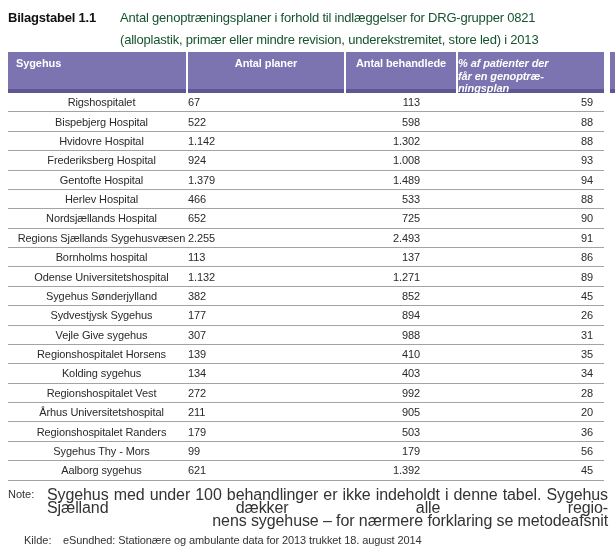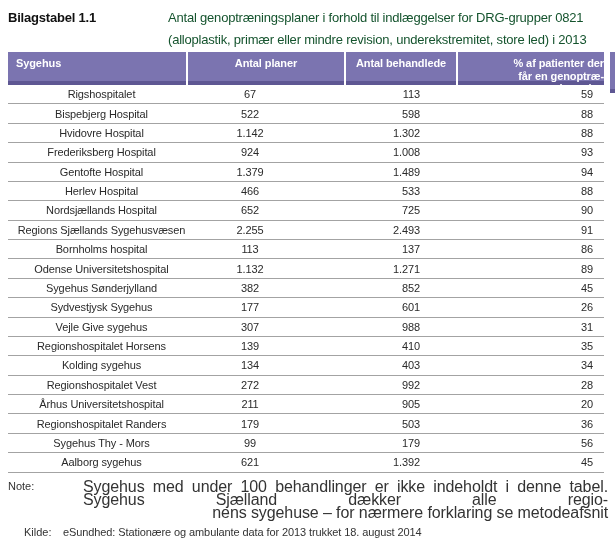--- a/index.html
+++ b/index.html
@@ -10,21 +10,20 @@
     background: #ffffff;
     font-family: "Liberation Sans", "DejaVu Sans", sans-serif;
     color: #222;
     overflow: hidden;
   }
   
   .title-block {
     display: flex;
     padding: 7px 0 0 8px;
     height: 45px;
-    gap: 48px;
   }
   .title-label {
     width: 112px;
     flex: 0 0 112px;
     font-size: 13px;
     font-weight: bold;
     color: #111;
     line-height: 22px;
     letter-spacing: -0.2px;
   }
@@ -36,37 +35,37 @@
   }
   
   .table {
     margin-left: 8px;
     width: 596px;
   }
   .thead {
     display: flex;
     column-gap: 2px;
     background: #ffffff;
-    height: 33px;
+    height: 41px;
   }
   .th {
     background: #7b74b0;
     border-bottom: 4px solid #5e5793;
     box-sizing: border-box;
     color: #ffffff;
     font-size: 11px;
     font-weight: bold;
     line-height: 12.5px;
     padding-top: 5px;
     letter-spacing: -0.1px;
   }
   .th.col-name   { width: 178px; flex: 0 0 178px; padding-left: 8px; text-align: left; }
   .th.col-planer { width: 156px; flex: 0 0 156px; text-align: center; }
   .th.col-beh    { width: 110px; flex: 0 0 110px; text-align: center; }
-  .th.col-pct    { width: 146px; flex: 0 0 146px; text-align: right; white-space: pre-line; }
+  .th.col-pct    { width: 146px; flex: 0 0 146px; text-align: left; white-space: pre-line; font-style: italic; }
   .header-sliver {
     position: absolute;
     left: 610px;
     top: 52px;
     width: 5px;
     height: 41px;
     background: #7b74b0;
     border-bottom: 4px solid #5e5793;
     box-sizing: border-box;
   }
@@ -80,29 +79,28 @@
     border-bottom: 1px solid #a3a3a3;
     background: #ffffff;
   }
   .td {
     font-size: 11px;
     color: #2a2a2a;
     letter-spacing: -0.1px;
     box-sizing: border-box;
   }
   .td.col-name   { width: 178px; flex: 0 0 178px; padding-left: 9px; text-align: center; }
-  .td.col-planer { width: 156px; flex: 0 0 156px; padding-right: 32px; text-align: center; }
+  .td.col-planer { width: 156px; flex: 0 0 156px; padding-right: 32px; text-align: left; }
   .td.col-beh    { width: 110px; flex: 0 0 110px; padding-right: 36px; text-align: right; }
   .td.col-pct    { width: 146px; flex: 0 0 146px; padding-right: 11px; text-align: right; }
   
   .note-block {
     display: flex;
     margin: 7px 0 0 8px;
     width: 600px;
-    gap: 36px;
   }
   .note-label, .kilde-label {
     flex: 0 0 39px;
     width: 39px;
     font-size: 11px;
     color: #333;
     line-height: 13px;
   }
   .note-text {
     width: 561px;
@@ -210,21 +208,21 @@
         </div>
         <div class="tr">
           <div class="td col-name">Sygehus Sønderjylland</div>
           <div class="td col-planer">382</div>
           <div class="td col-beh">852</div>
           <div class="td col-pct">45</div>
         </div>
         <div class="tr">
           <div class="td col-name">Sydvestjysk Sygehus</div>
           <div class="td col-planer">177</div>
-          <div class="td col-beh">601</div>
+          <div class="td col-beh">894</div>
           <div class="td col-pct">26</div>
         </div>
         <div class="tr">
           <div class="td col-name">Vejle Give sygehus</div>
           <div class="td col-planer">307</div>
           <div class="td col-beh">988</div>
           <div class="td col-pct">31</div>
         </div>
         <div class="tr">
           <div class="td col-name">Regionshospitalet Horsens</div>

